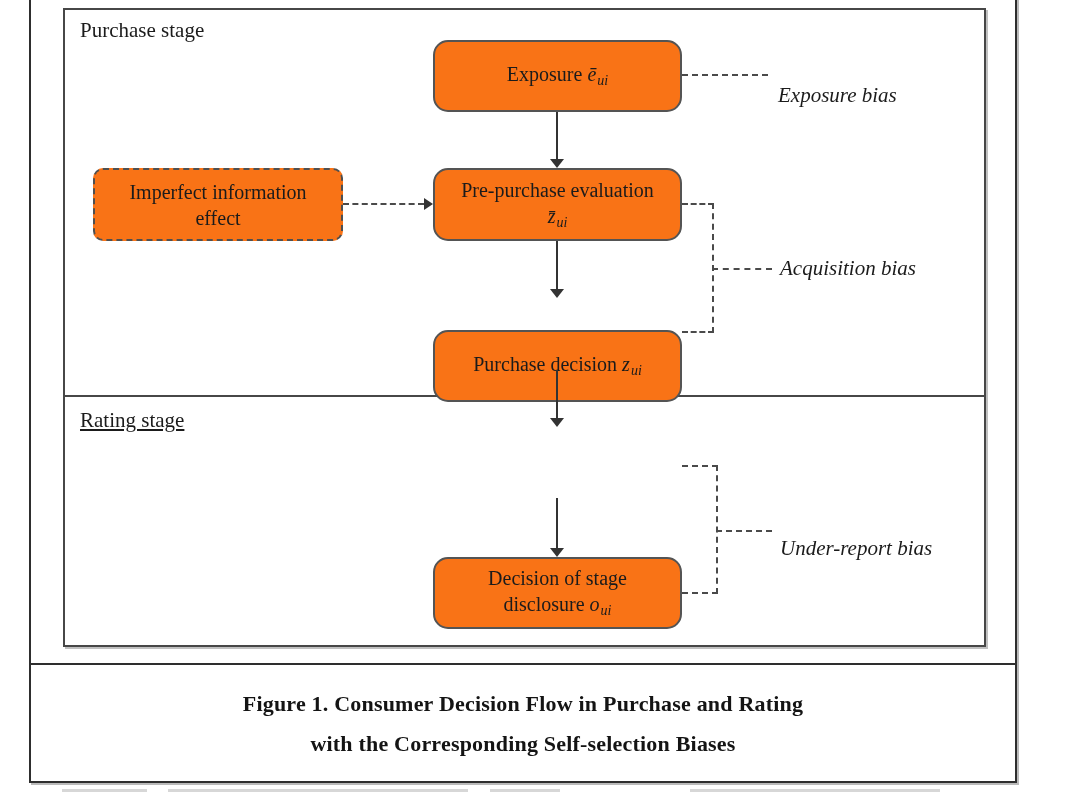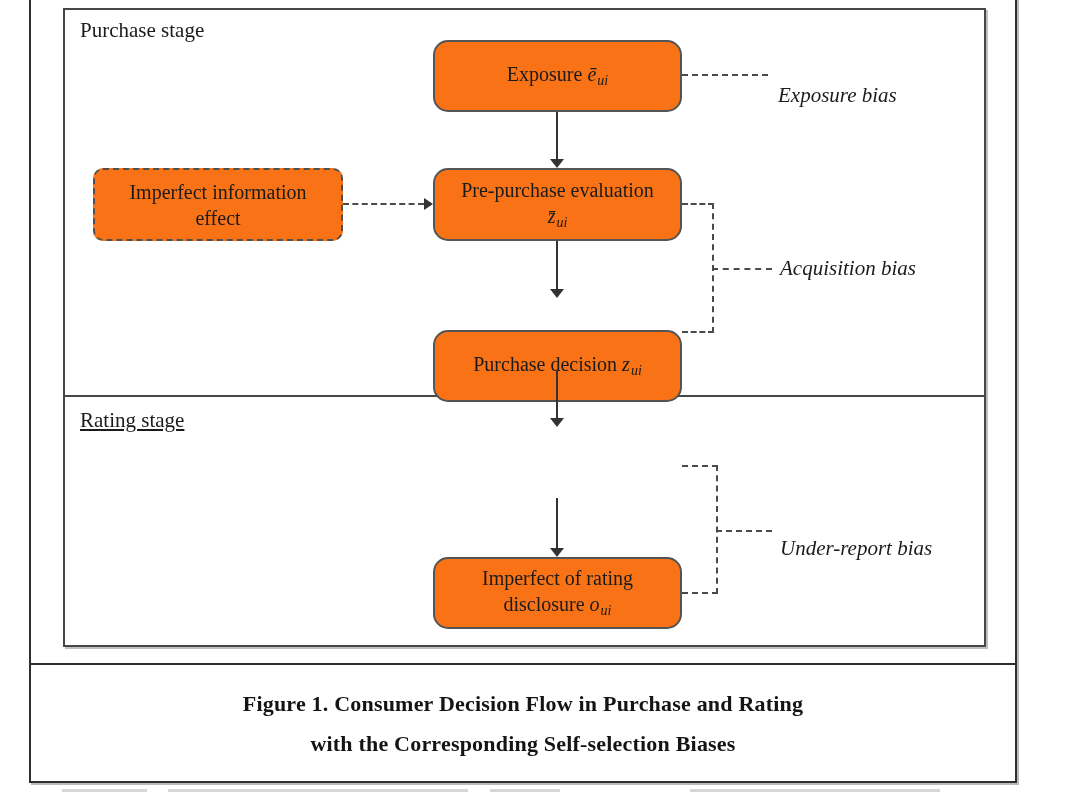--- a/index.html
+++ b/index.html
@@ -80,21 +80,21 @@
     <div class="row">Pre-purchase evaluation</div>
     <div class="row"><span class="var nolead">z̄</span><span class="sub">ui</span></div>
   </div>
 
   <div class="node" id="node-purchase">
     <div class="row"><span>Purchase decision</span><span class="var">z</span><span class="sub">ui</span></div>
   </div>
 
 
   <div class="node" id="node-disclosure">
-    <div class="row">Imperfect of rating</div>
+    <div class="row">Decision of stage</div>
     <div class="row"><span>disclosure</span><span class="var">o</span><span class="sub">ui</span></div>
   </div>
 
   <div class="vline" style="top:112px;height:49px;"></div>
   <div class="vhead" style="top:159px;"></div>
 
   <div class="vline" style="top:241px;height:48px;"></div>
   <div class="vhead" style="top:289px;"></div>
 
   <div class="vline" style="top:370px;height:48px;"></div>

